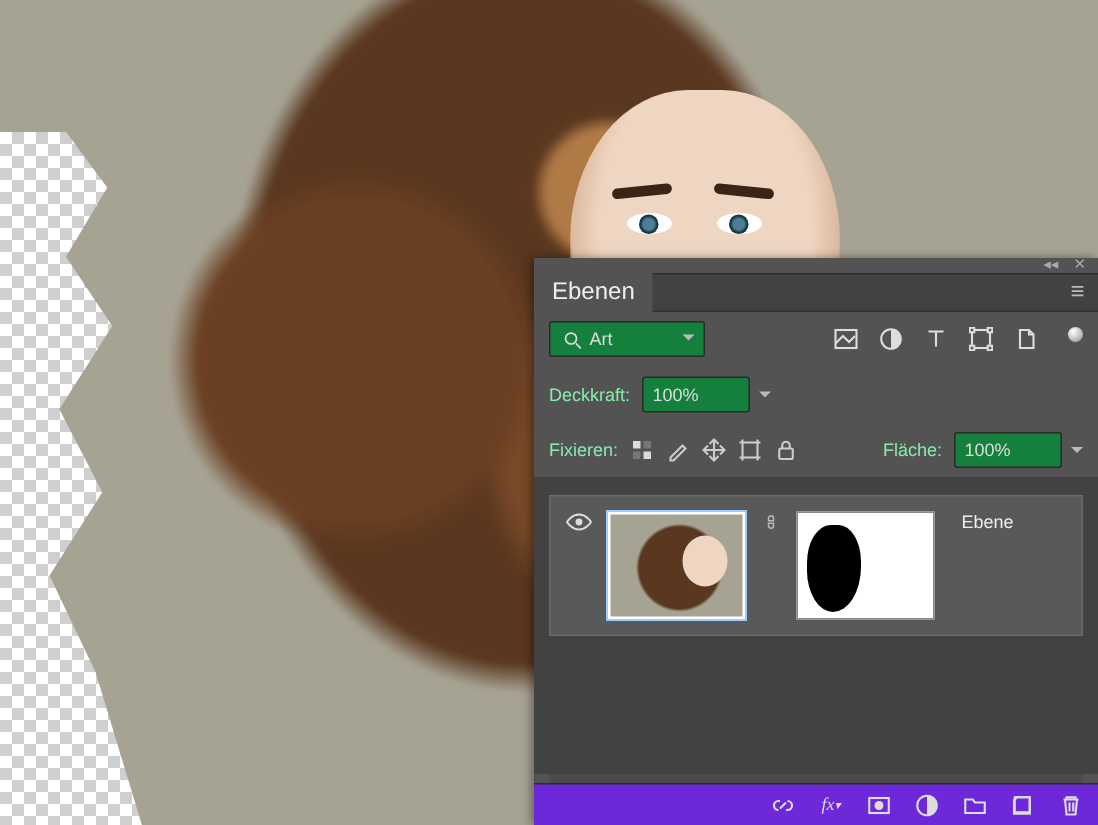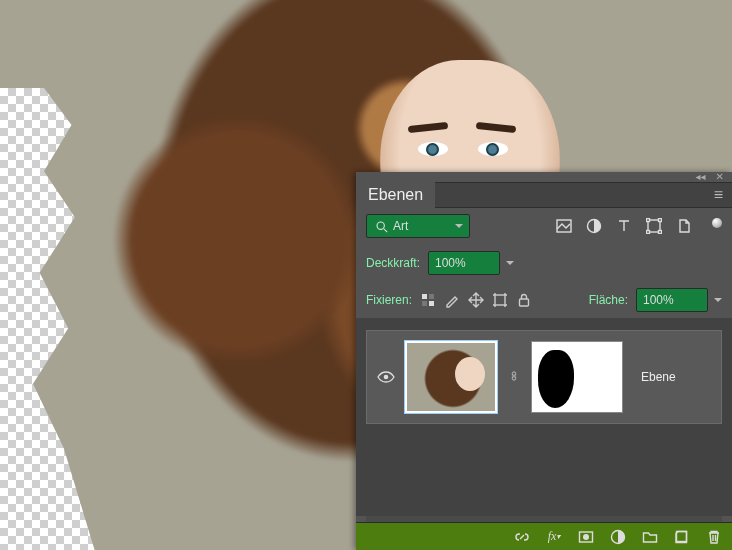--- a/index.html
+++ b/index.html
@@ -64,31 +64,31 @@
   .dd.blend{width:176px}
   .dd.pct{width:72px}
   .label{color:#86efac}
   .iconbar{display:flex;gap:14px;margin-left:auto}
   .ico{width:16px;height:16px;display:flex;align-items:center;justify-content:center;color:#ddd}
   .ico svg{width:16px;height:16px;stroke:#ddd;fill:none;stroke-width:1.4}
   .dot{width:10px;height:10px;border-radius:50%;background:radial-gradient(circle at 35% 30%,#fff,#bbb 60%, #888 100%);margin-left:6px}
   .lockrow .ico svg{stroke:#ccc}
   .lockrow{border-bottom:none}
   .layerlist{flex:1;background:#424242;padding:12px 10px}
-  .layer{display:flex;align-items:center;gap:10px;background:#595959;padding:10px;border:1px solid #6b6b6b}
+  .layer{display:flex;align-items:flex-start;gap:10px;background:#595959;padding:10px;border:1px solid #6b6b6b}
   .vis{width:18px;height:14px;display:flex;align-items:center;justify-content:center}
   .thumb{width:92px;height:72px;border:2px solid #fff;background:#a7a393;position:relative;overflow:hidden}
   .thumb.sel{outline:1px solid #9ad0ff}
   .thumb .mini-hair{position:absolute;left:8px;top:4px;width:76px;height:70px;background:radial-gradient(ellipse at 50% 45%,#5a371f 0 50%,transparent 54%);border-radius:50%}
   .thumb .mini-face{position:absolute;left:48px;top:14px;width:30px;height:34px;background:#efd6c3;border-radius:50%}
   .link{width:14px;color:#bbb;text-align:center;font-size:12px}
   .mask{width:92px;height:72px;border:1px solid #888;background:#fff;position:relative}
   .mask .blot{position:absolute;left:6px;top:8px;width:36px;height:58px;background:#000;border-radius:50% 48% 60% 55%}
   .layer-name{margin-left:8px;color:#eee}
-  .panel-footer{height:28px;background:#4d7c0f;display:flex;align-items:center;justify-content:flex-end;gap:16px;padding:0 10px;border-top:1px solid #2b2b2b}
+  .panel-footer{height:28px;background:#6d28d9;display:flex;align-items:center;justify-content:flex-end;gap:16px;padding:0 10px;border-top:1px solid #2b2b2b}
   .panel-footer .ico{color:#cfcfcf}
   .panel-strip{height:6px;background:#4a4a4a;margin:0 10px 0 10px}
 
   .chev-down::after{content:"";display:inline-block;border:4px solid transparent;border-top-color:#bbb;transform:translateY(2px)}
   .search-ico svg{width:13px;height:13px}
 </style>
 </head>
 <body>
 
 <div class="canvas">

